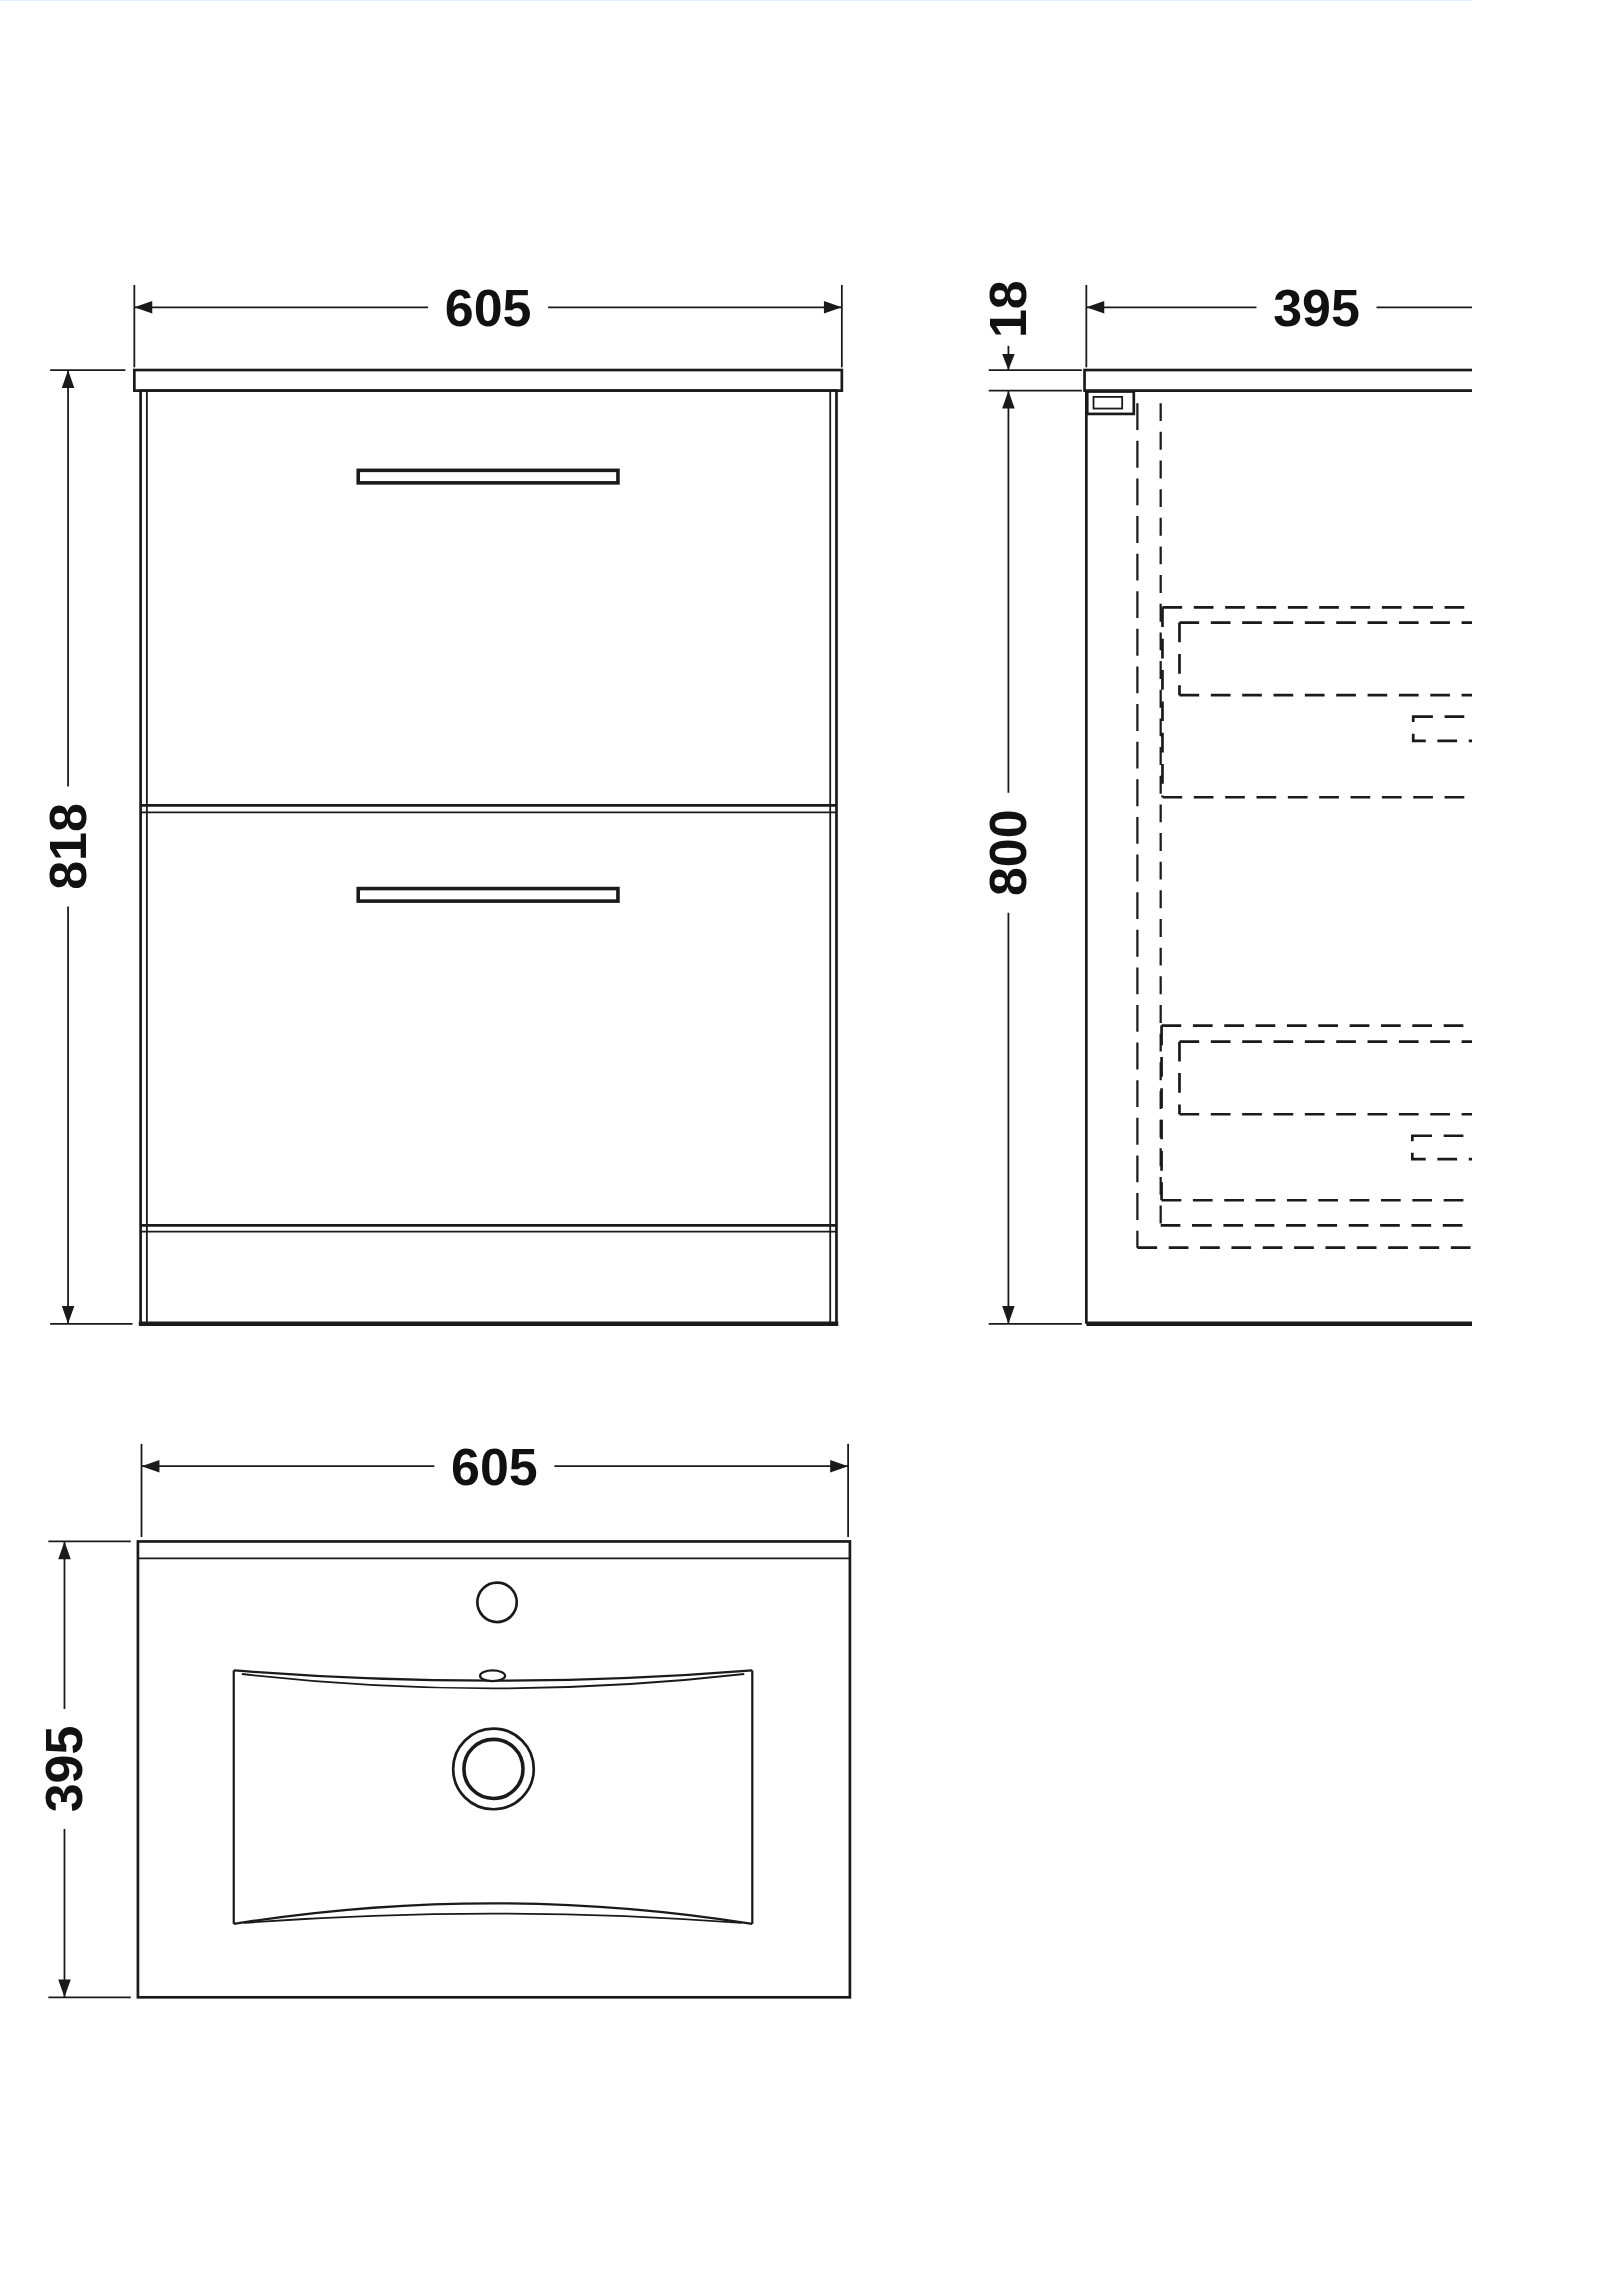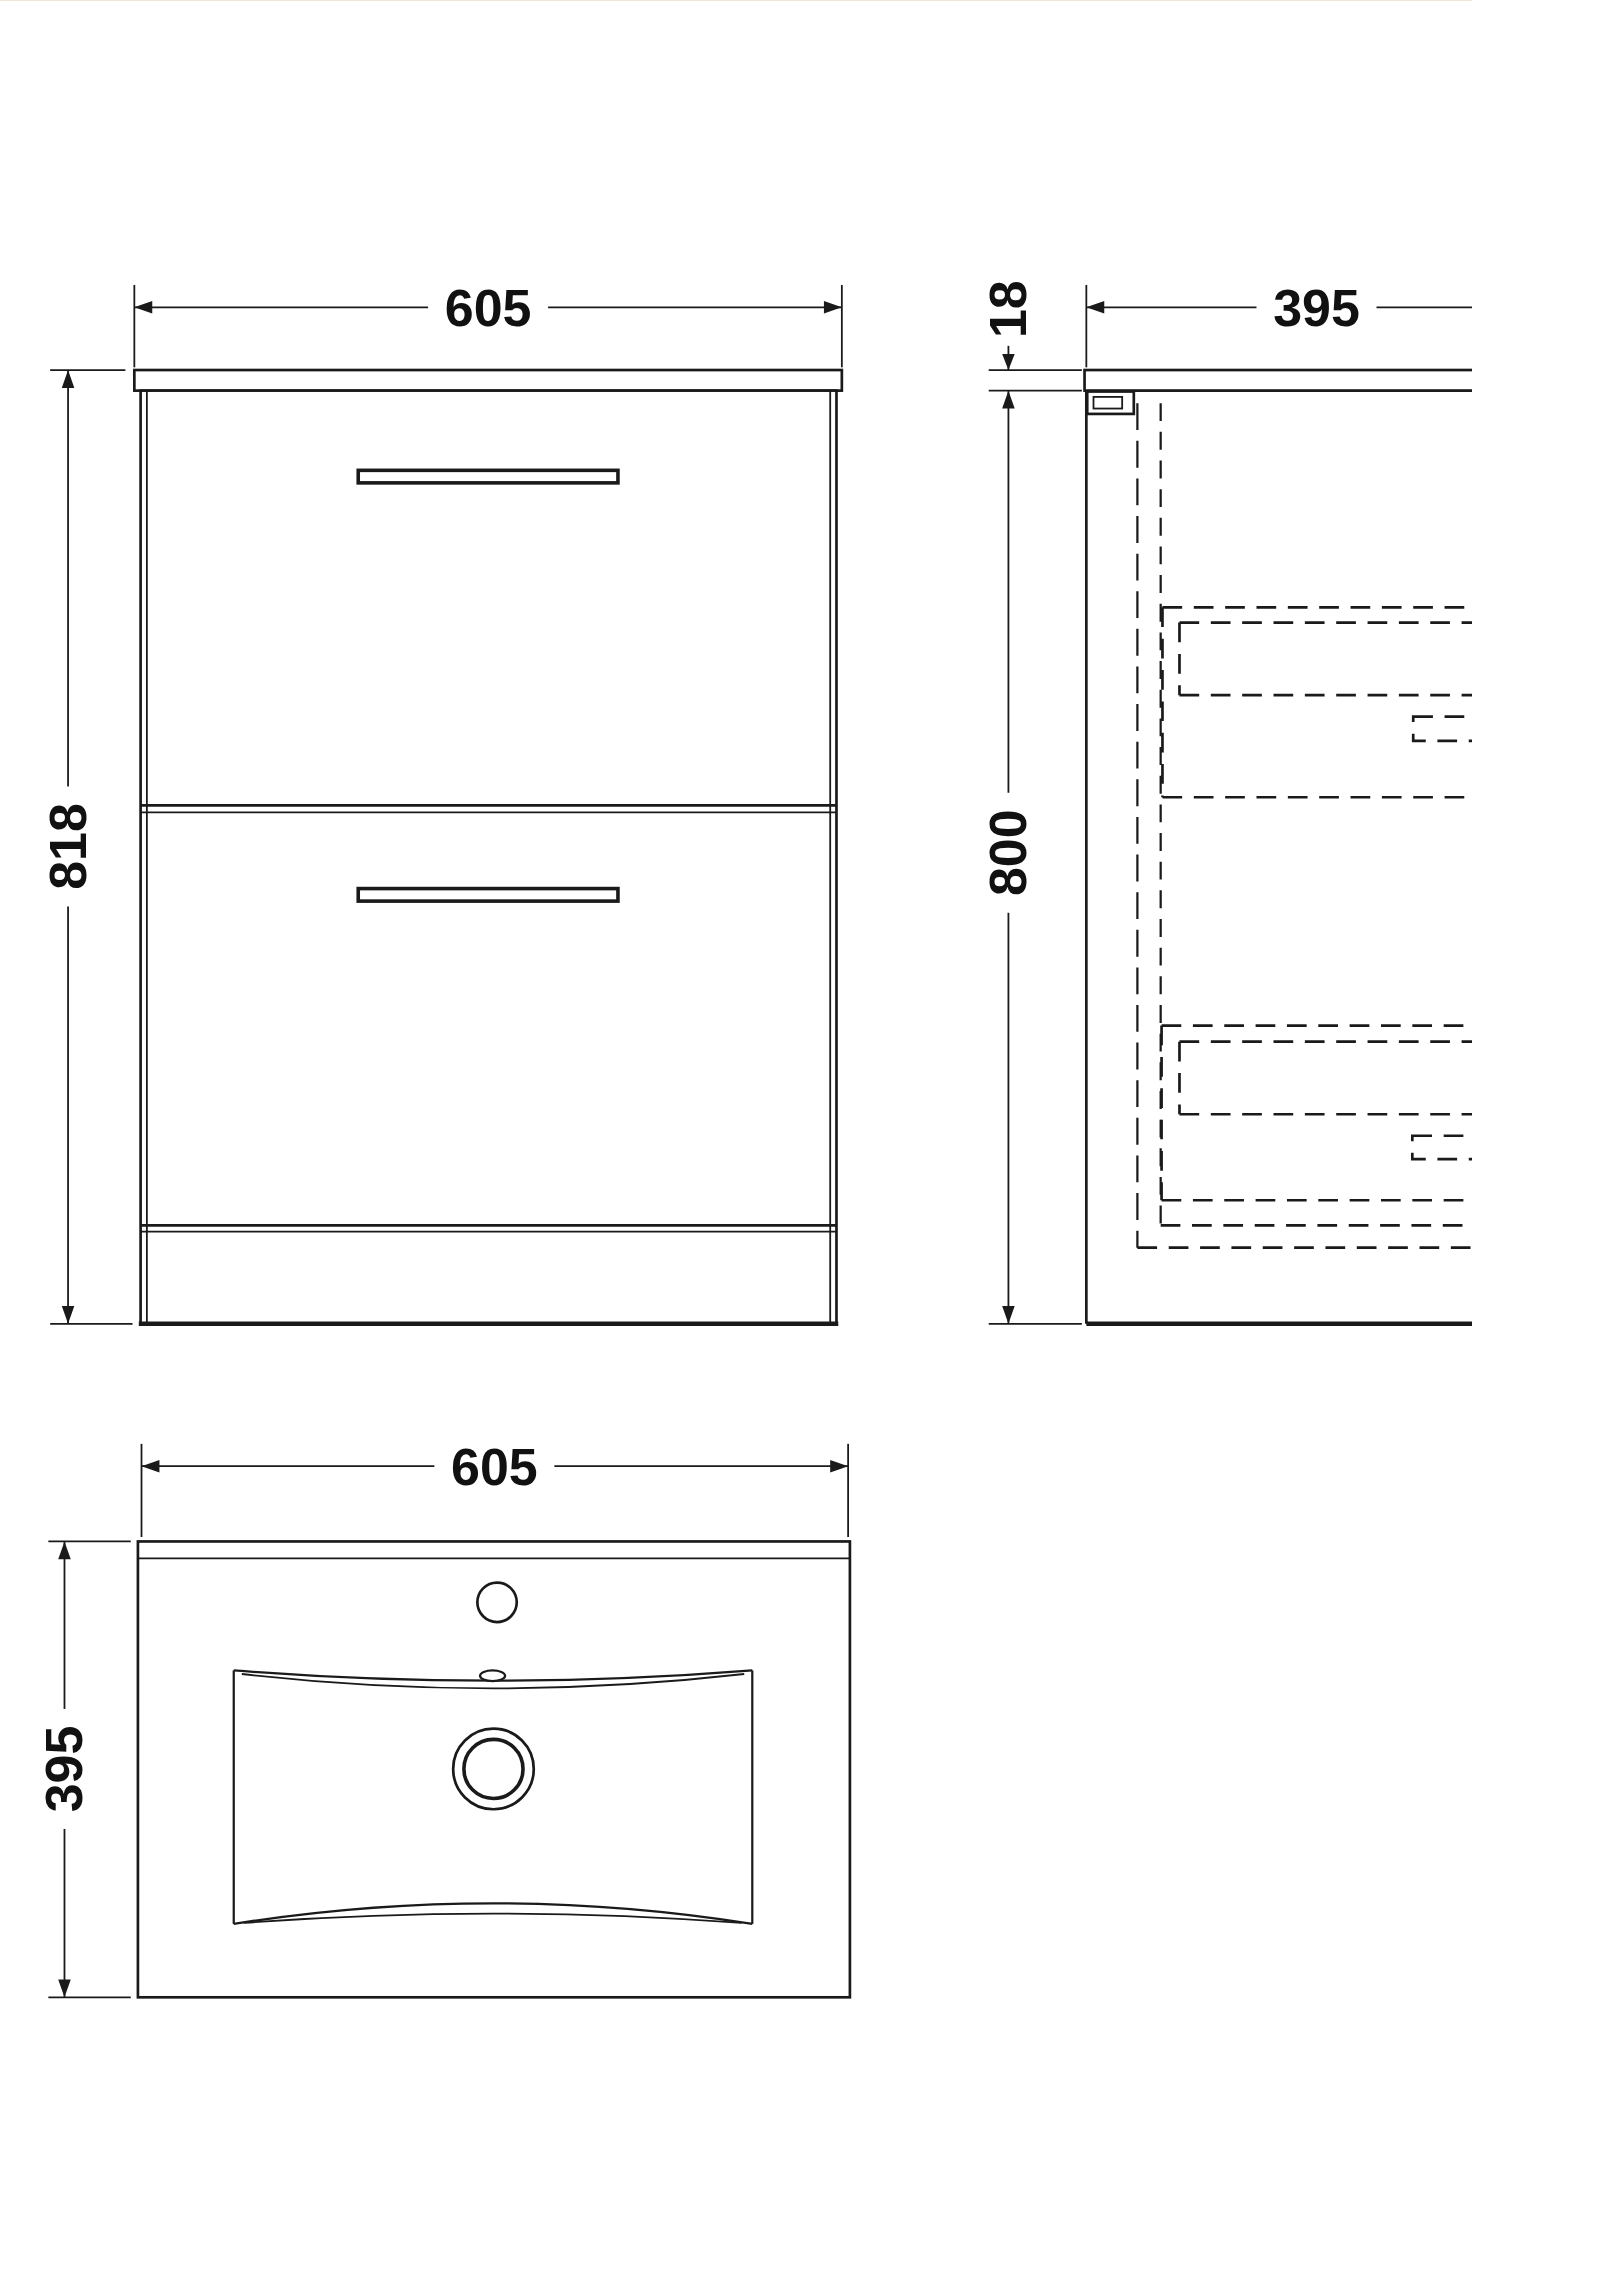--- a/index.html
+++ b/index.html
@@ -1,16 +1,16 @@
 <!DOCTYPE html>
 <html style="font-size:14.3px"><head>
 <meta charset="utf-8">
 <style>
   html,body{margin:0;padding:0;background:#ffffff;}
-  .page{width:1472px;height:2293px;background:#a16207;position:relative;overflow:hidden;}
+  .page{width:1472px;height:2293px;background:#3b82f6;position:relative;overflow:hidden;}
   svg{display:block;}
   text.dim{
     font-family:"Liberation Sans","DejaVu Sans",sans-serif;
     font-weight:700;
     font-size:58px;
     fill:#111111;
   }
 </style>
 </head>
 <body>

